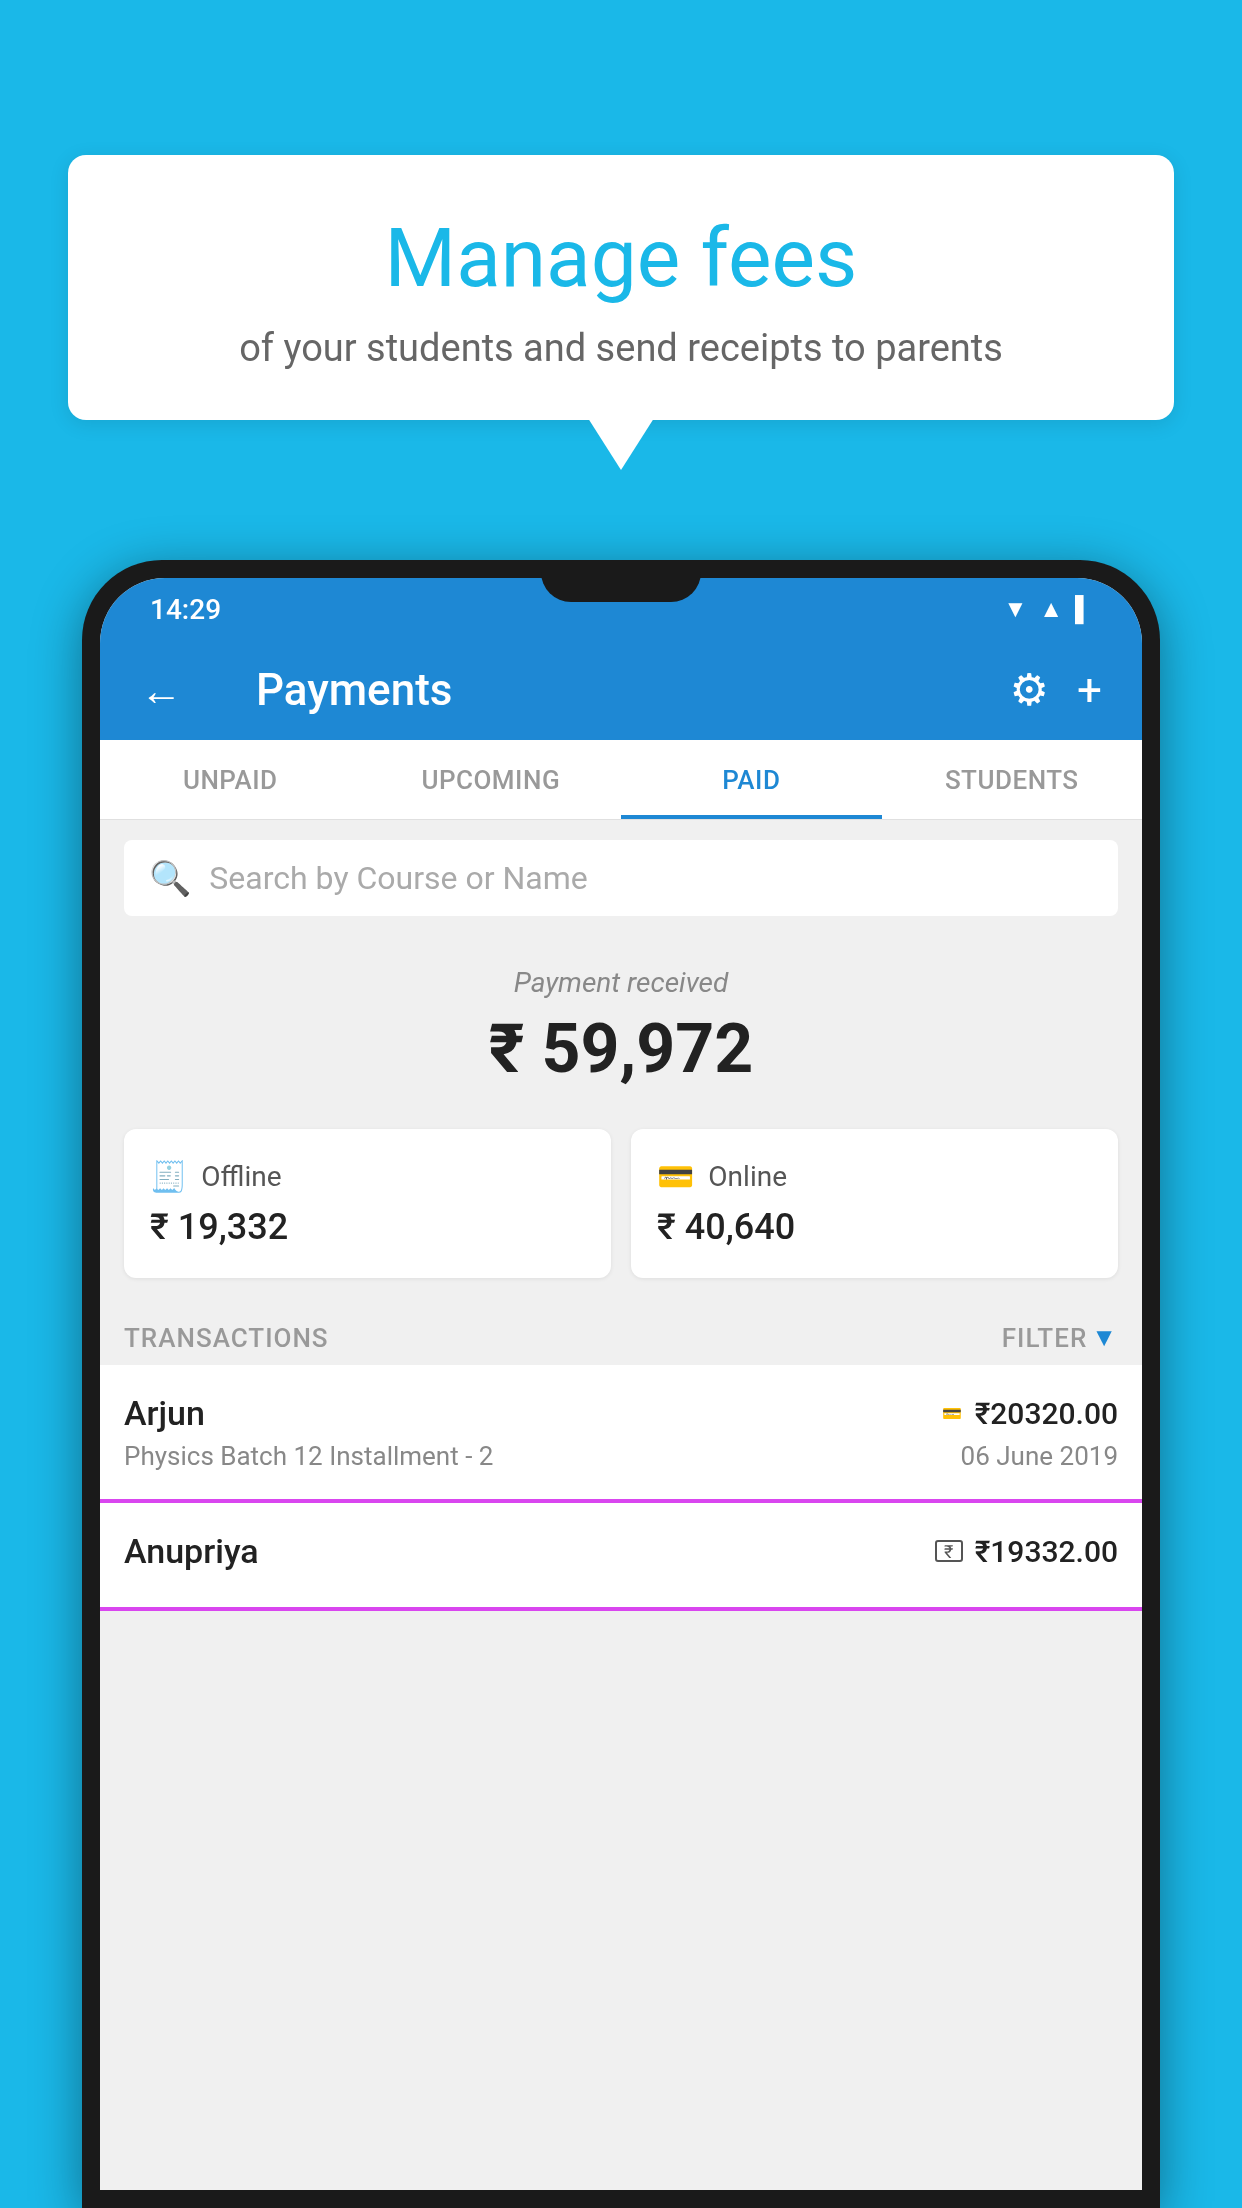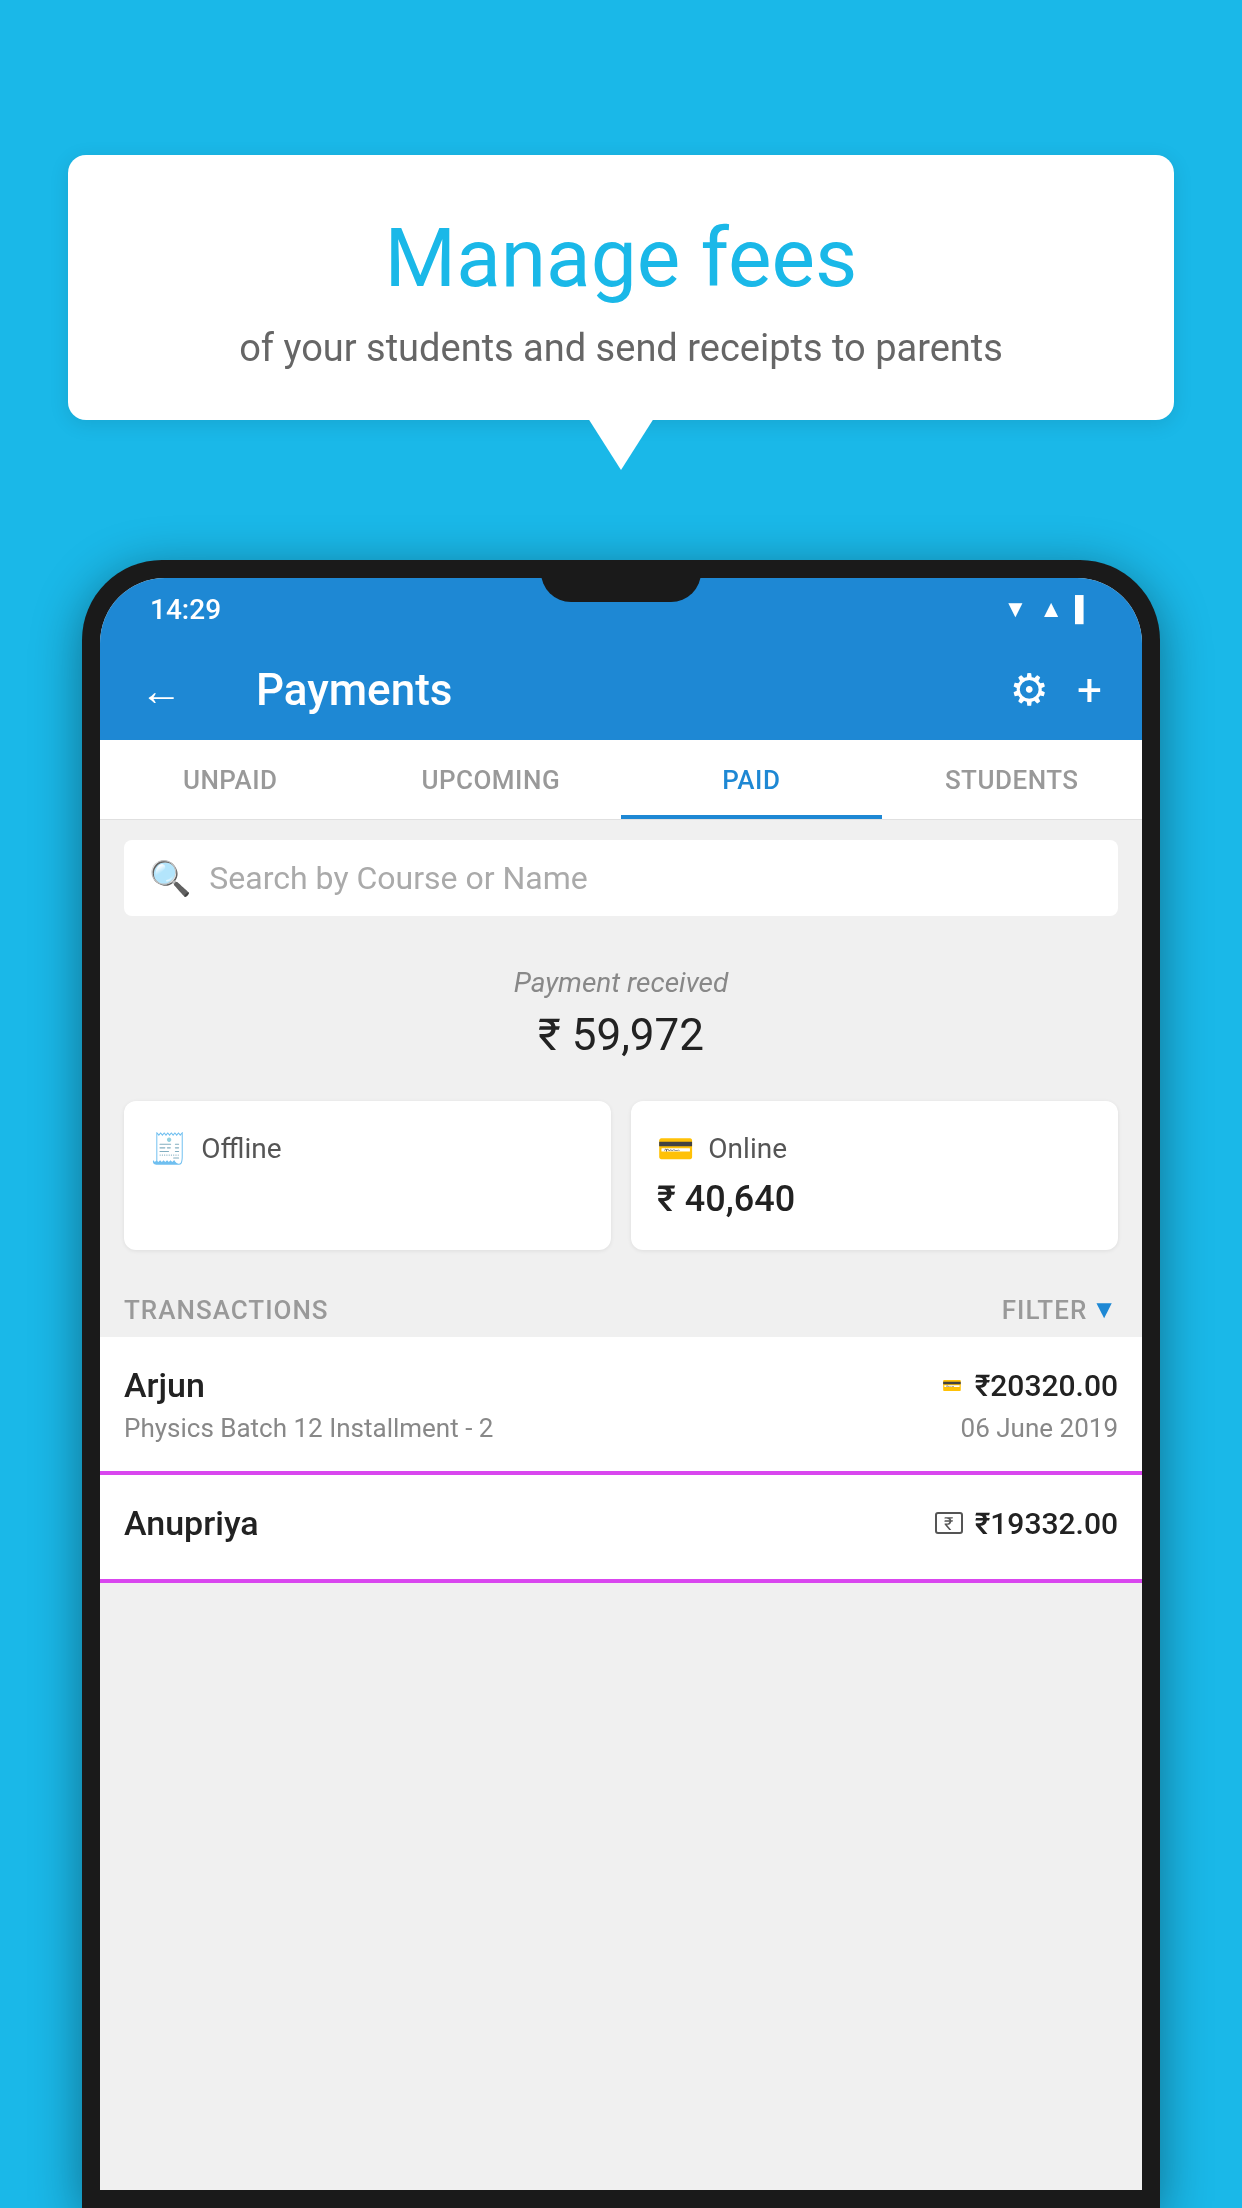--- a/index.html
+++ b/index.html
@@ -200,22 +200,22 @@
       padding: 30px 0 20px;
       text-align: center;
     }
     .payment-label {
       font-size: 28px;
       color: #888;
       margin-bottom: 10px;
       font-style: italic;
     }
     .payment-amount {
-      font-size: 44px;
-      font-weight: 400;
+      font-size: 68px;
+      font-weight: 700;
       color: #222;
     }
 
     
     .payment-cards {
       display: flex;
       gap: 20px;
       padding: 20px 24px;
     }
     .payment-card {
@@ -382,20 +382,21 @@
         <div class="payment-label">Payment received</div>
         <div class="payment-amount">₹ 59,972</div>
       </div>
 
       <div class="payment-cards">
         <div class="payment-card">
           <div class="payment-card-header">
             <span class="card-icon">🧾</span>
             <span class="card-label">Offline</span>
           </div>
+          <div class="card-amount">₹ 19,332</div>
         </div>
         <div class="payment-card">
           <div class="payment-card-header">
             <span class="card-icon">💳</span>
             <span class="card-label">Online</span>
           </div>
           <div class="card-amount">₹ 40,640</div>
         </div>
       </div>
 

